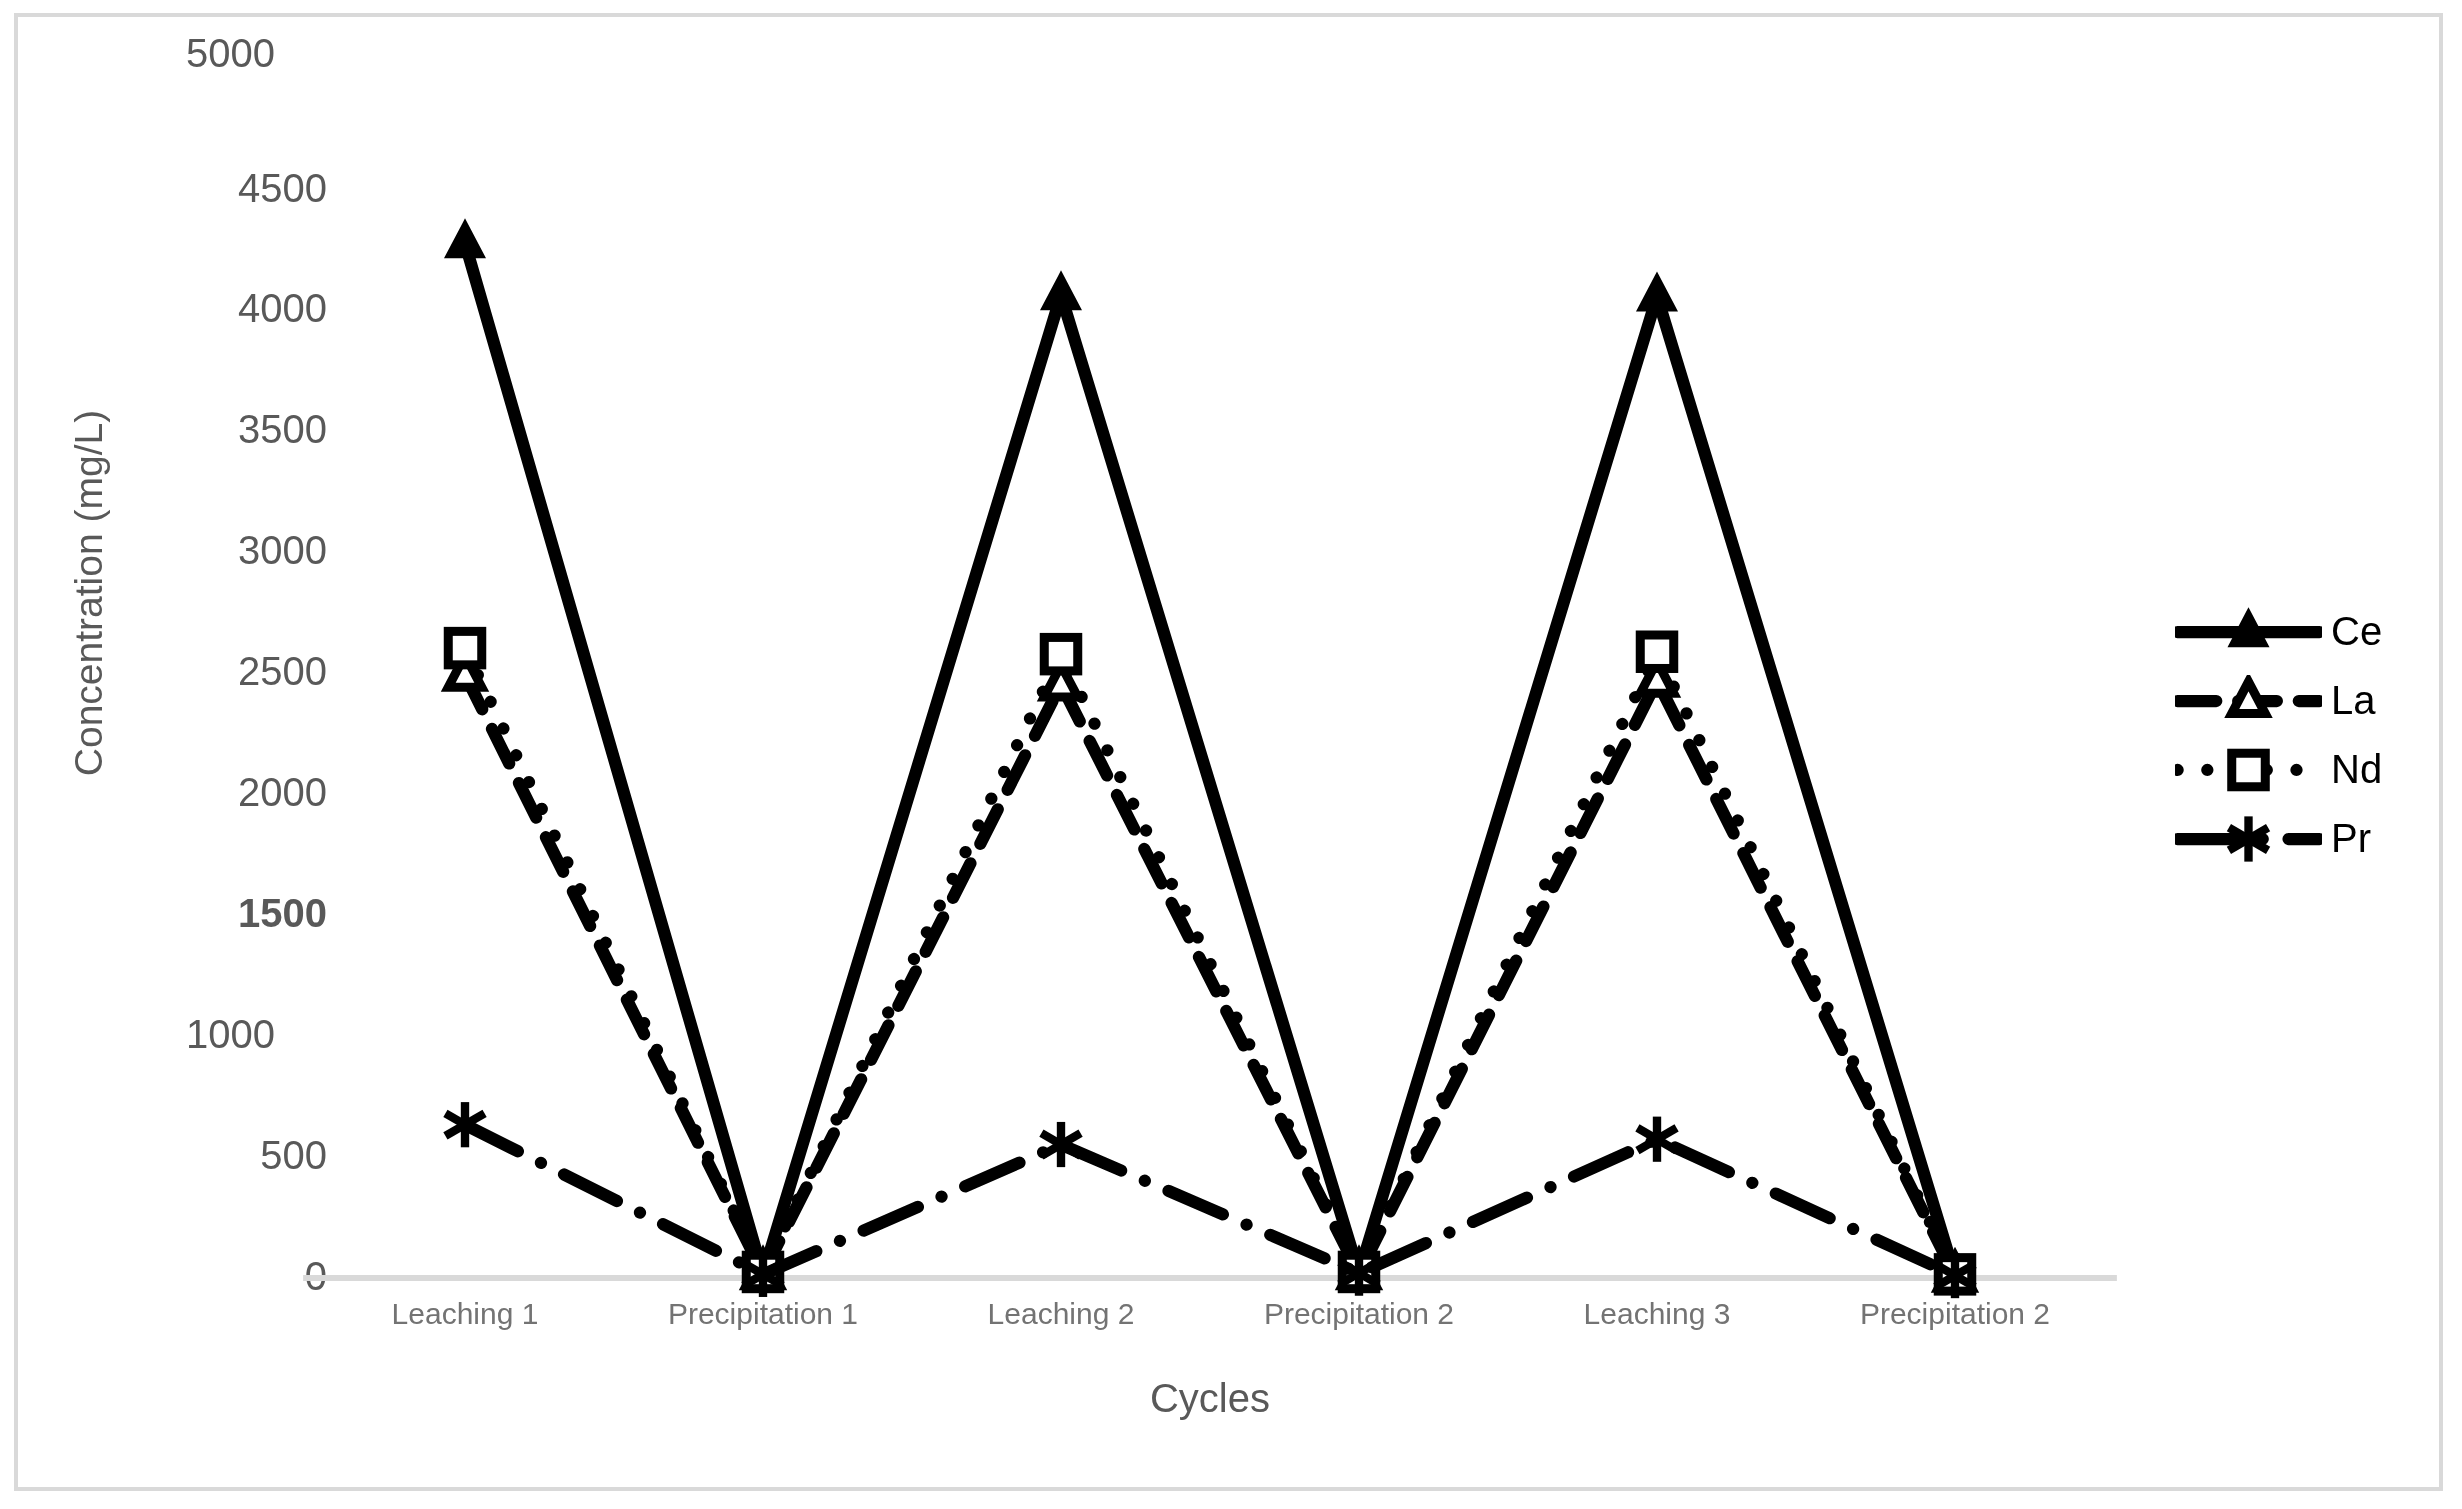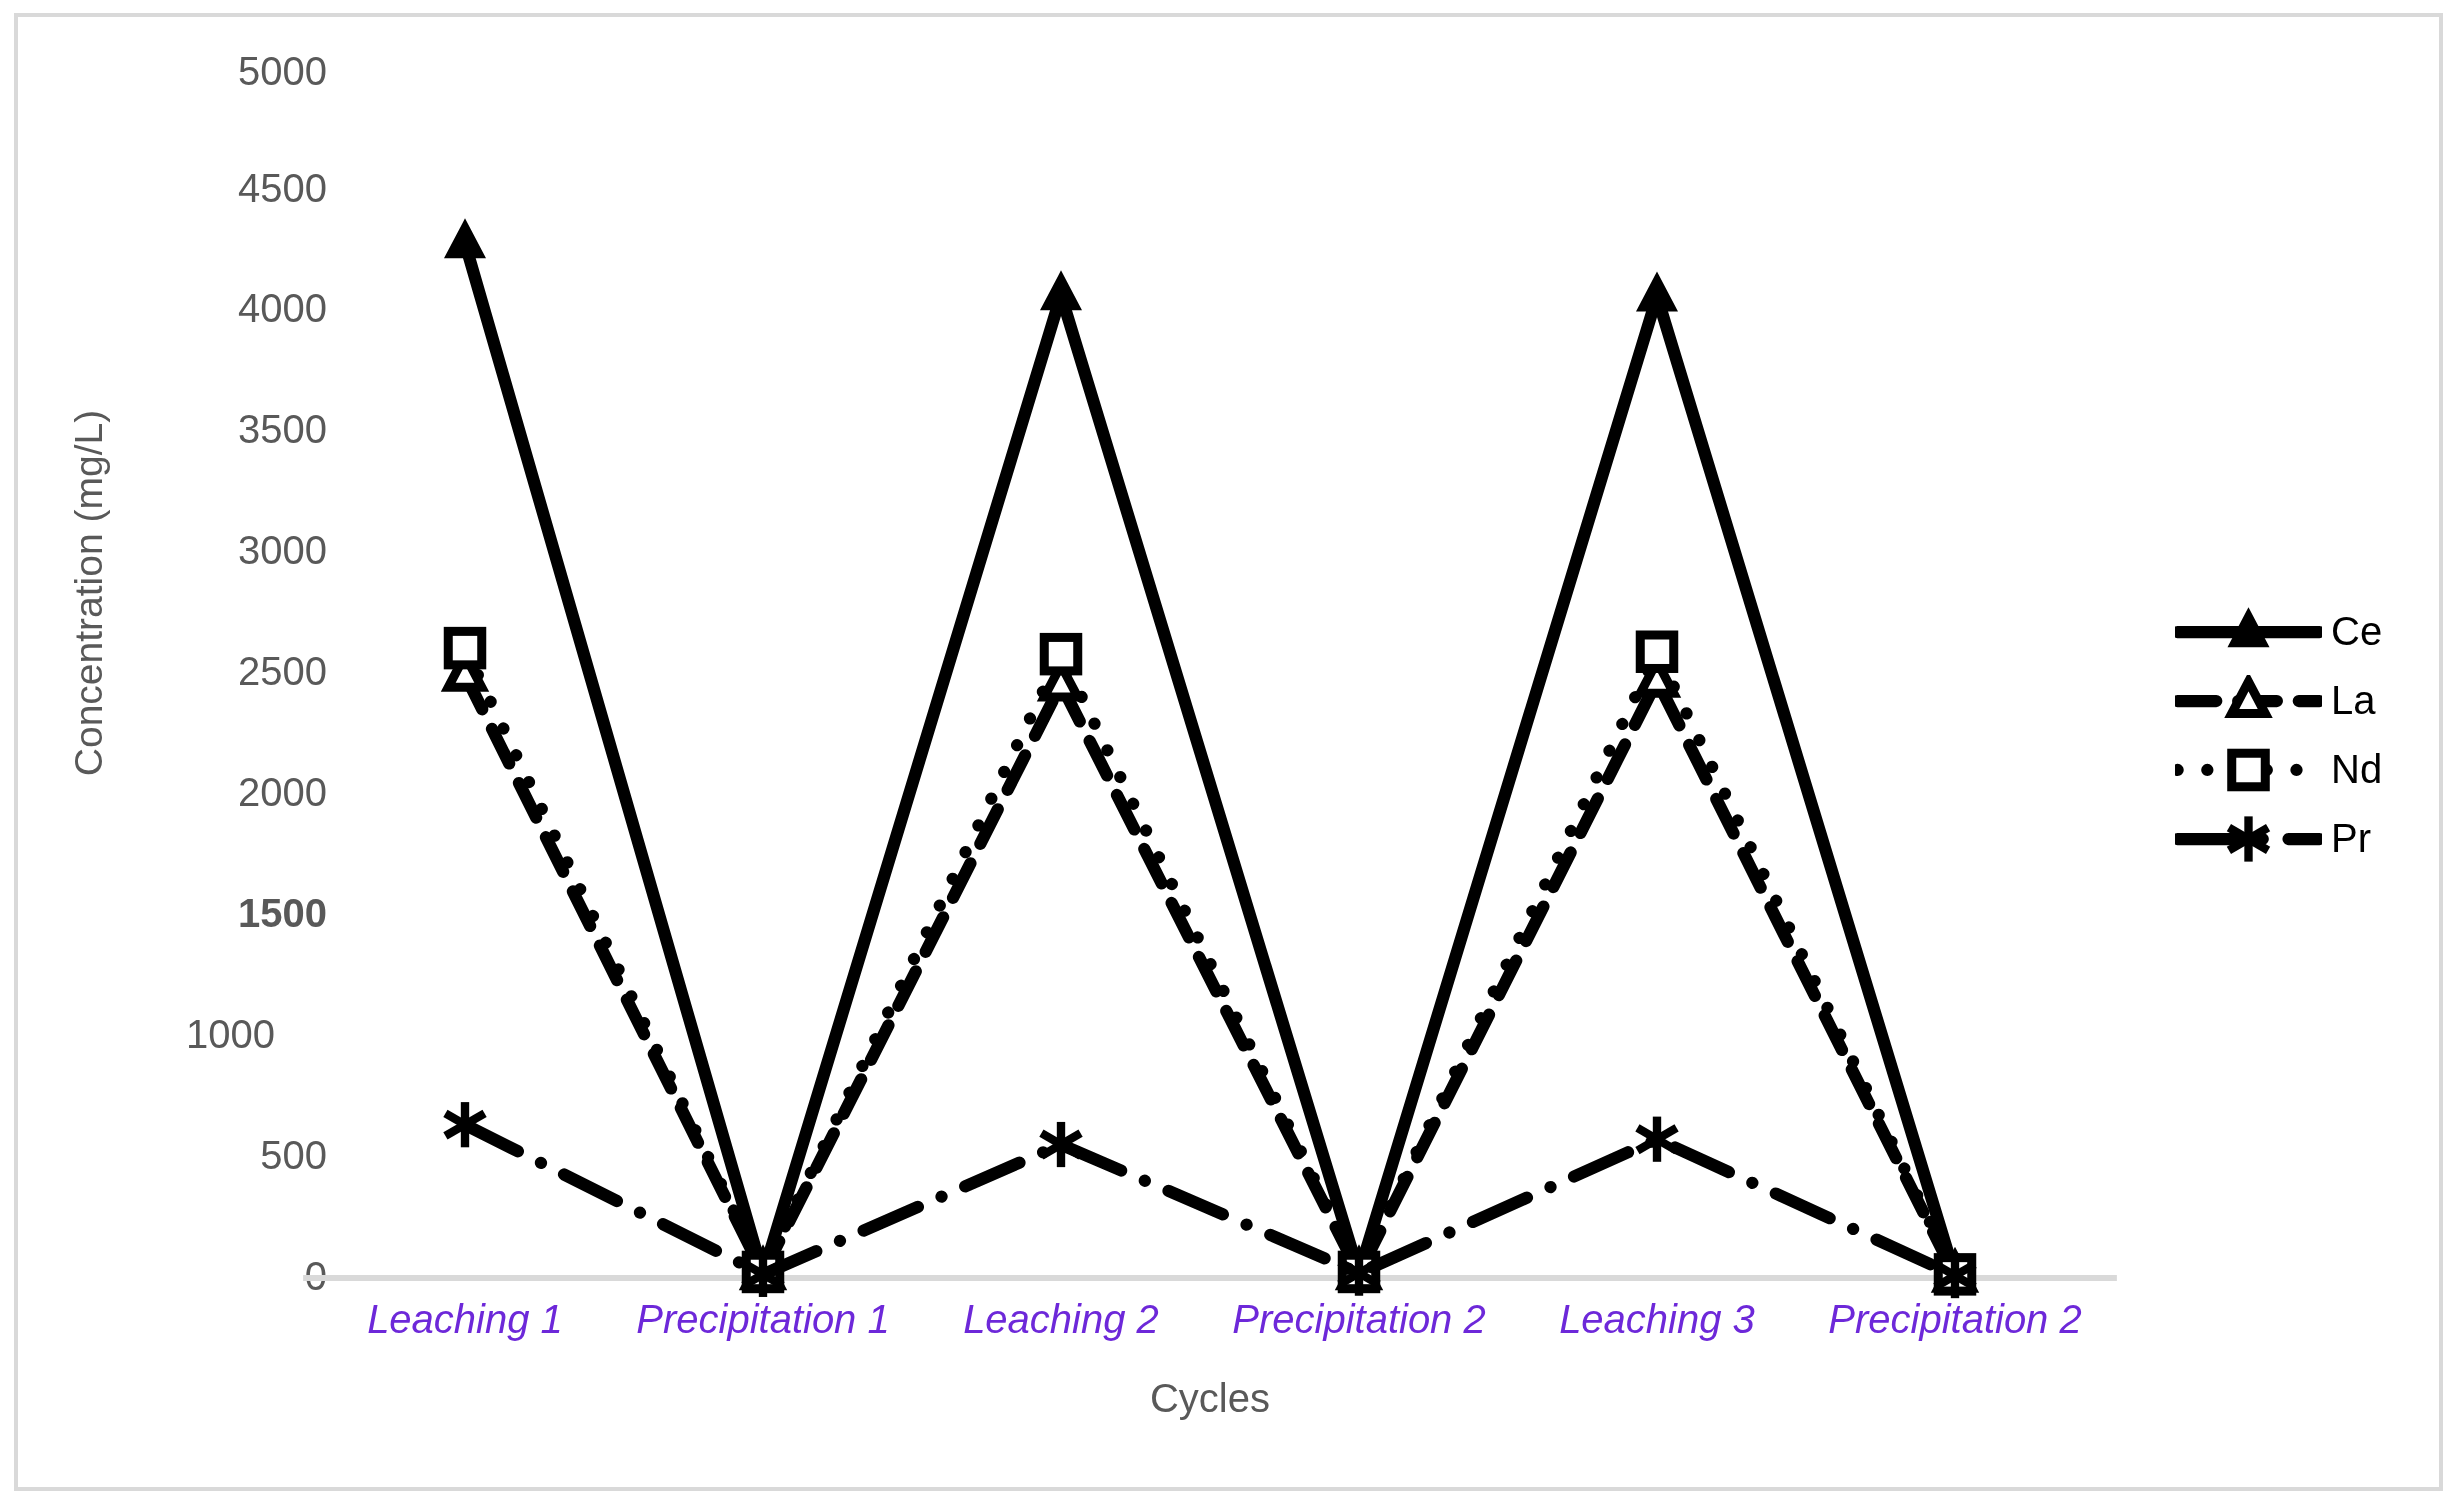--- a/index.html
+++ b/index.html
@@ -69,24 +69,23 @@
   #x-axis-labels {
     position: absolute;
     left: 298px;
     top: 1280px;
     width: 1788px;
     display: flex;
   }
   .x-tick-label {
     flex: 1 1 0;
     text-align: center;
-    font-size: 40px;
-    color: #6d28d9;
+    font-size: 30px;
+    color: #737373;
     white-space: nowrap;
-    font-style: italic;
   }
   #x-axis-title {
     position: absolute;
     left: 298px;
     top: 1359px;
     width: 1788px;
     text-align: center;
     font-size: 40px;
     color: #595959;
   }
@@ -116,21 +115,21 @@
   }
 </style>
 </head>
 <body>
 
 <div id="chart-frame">
 
   <div id="y-axis-title">Concentration (mg/L)</div>
 
   <div id="y-tick-labels">
-      <div class="y-tick-label" style="top: 34px;">5000</div>
+      <div class="y-tick-label" style="top: 16px; text-align: center;">5000</div>
       <div class="y-tick-label" style="top: 151px;">4500</div>
       <div class="y-tick-label" style="top: 271px;">4000</div>
       <div class="y-tick-label" style="top: 392px;">3500</div>
       <div class="y-tick-label" style="top: 513px;">3000</div>
       <div class="y-tick-label" style="top: 634px;">2500</div>
       <div class="y-tick-label" style="top: 755px;">2000</div>
       <div class="y-tick-label" style="top: 876px; font-weight: bold;">1500</div>
       <div class="y-tick-label" style="top: 997px; text-align: center;">1000</div>
       <div class="y-tick-label" style="top: 1118px;">500</div>
       <div class="y-tick-label" style="top: 1239px;">0</div>

